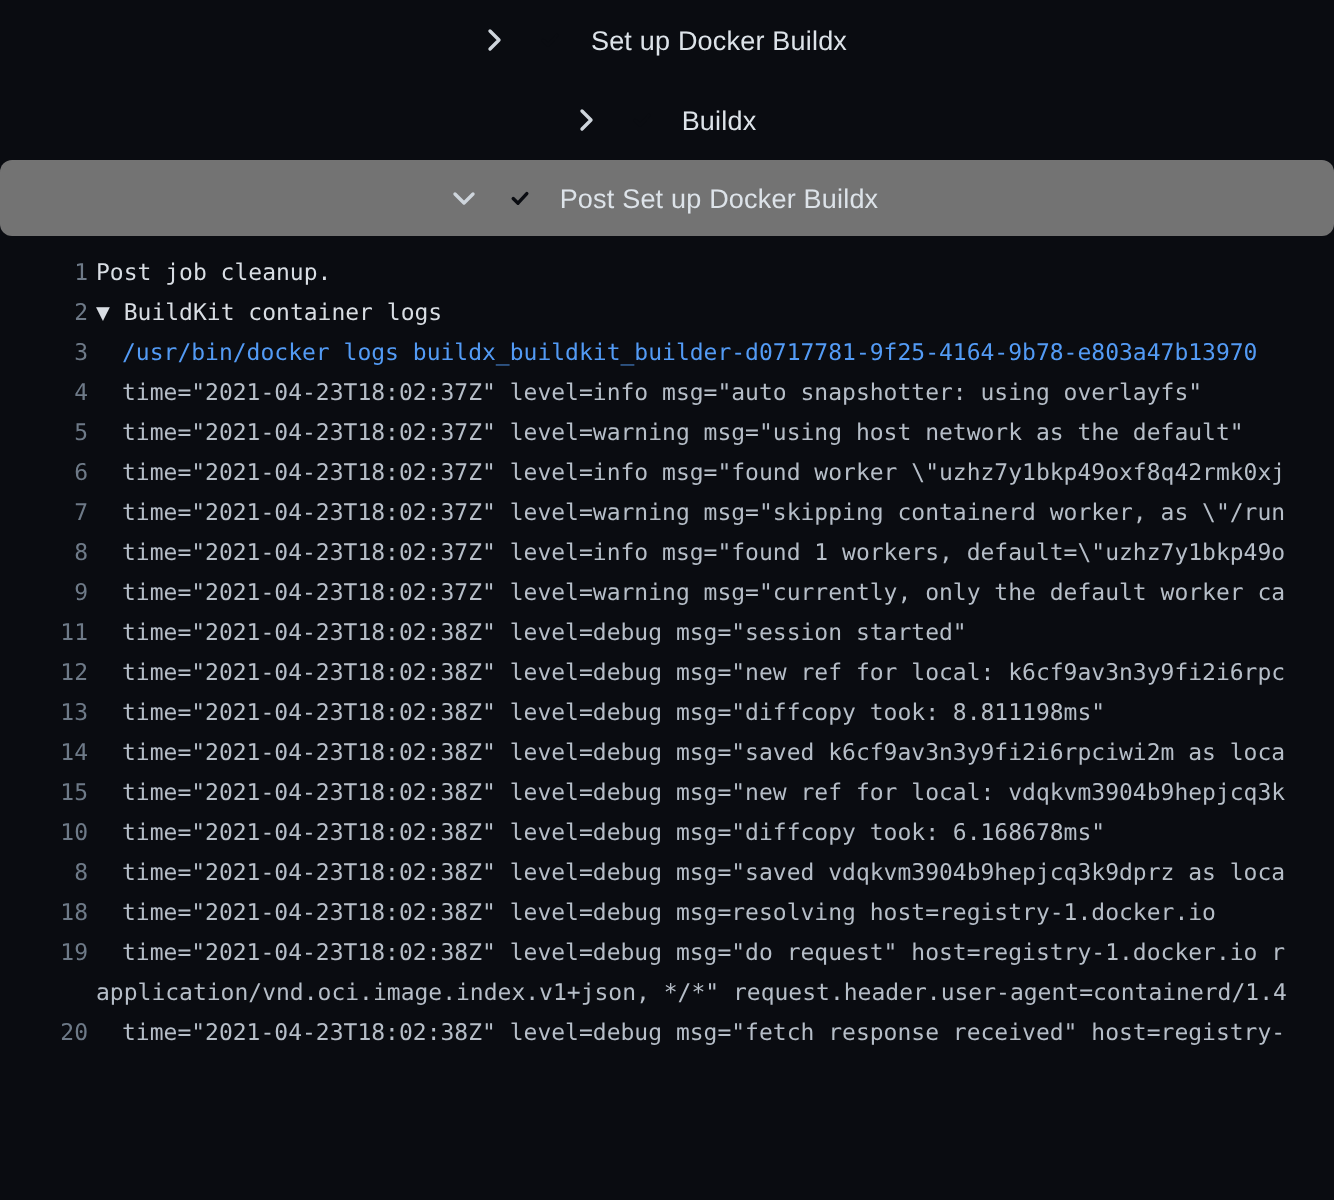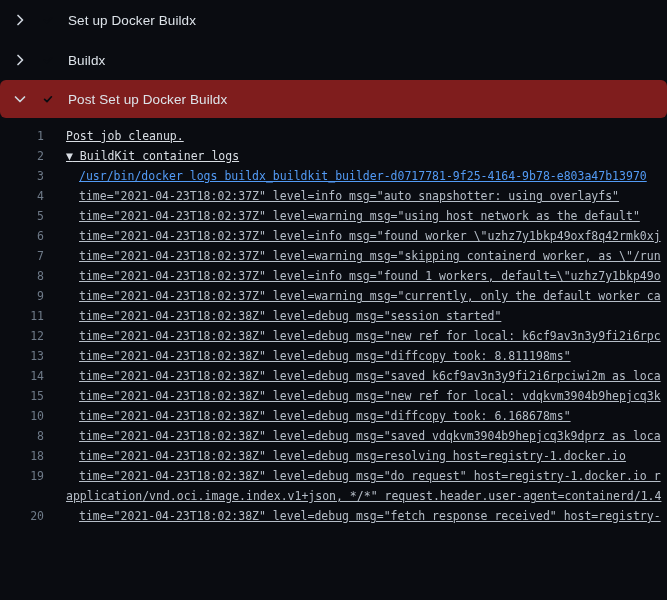--- a/index.html
+++ b/index.html
@@ -4,37 +4,37 @@
 <style>
   html, body { margin:0; padding:0; }
   body {
     width:667px; height:600px; overflow:hidden;
     background:#0a0c11;
     font-family:"Liberation Sans","DejaVu Sans",sans-serif;
   }
   .sections { width:667px; }
   .section-row {
     height:40px; display:flex; align-items:center;
-    padding:0 16px 0 12px; box-sizing:border-box; cursor:pointer;
+    padding:0 16px 0 12px; box-sizing:border-box; cursor:pointer;justify-content:center;
   }
-  .section-row.expanded { background:#7f1d1d; border-radius:6px; height:38px; }
+  .section-row.expanded { background:#737373; border-radius:6px; height:38px; }
   .chev { width:16px; height:16px; flex:none; display:flex; align-items:center; justify-content:center; }
   .check { width:16px; height:16px; flex:none; margin-left:12px; }
   .section-title { margin-left:12px; color:#dde3e9; font-size:13.5px; letter-spacing:.1px; }
   .log {
     padding-top:8px;
     font-family:"DejaVu Sans Mono","Liberation Mono",monospace;
     font-size:11.5px; line-height:20px;
   }
   .log-row { display:flex; height:20px; white-space:pre; overflow:hidden; }
   .num {
     width:44px; flex:none; text-align:right;
     color:#6e7a88; cursor:pointer;
   }
-  .txt { margin-left:22px; overflow:hidden; flex:1 1 auto;text-decoration:underline; }
+  .txt { margin-left:4px; overflow:hidden; flex:1 1 auto; }
   .type-normal .txt, .type-group .txt { color:#d9dee4; }
   .type-output .txt, .type-wrap .txt { color:#b6bec8; }
   .type-command .txt { color:#539bf5; }
   .indent .txt { padding-left:13px; }
   .marker { cursor:pointer; }
 </style>
 </head>
 <body>
 
 <div class="sections">

